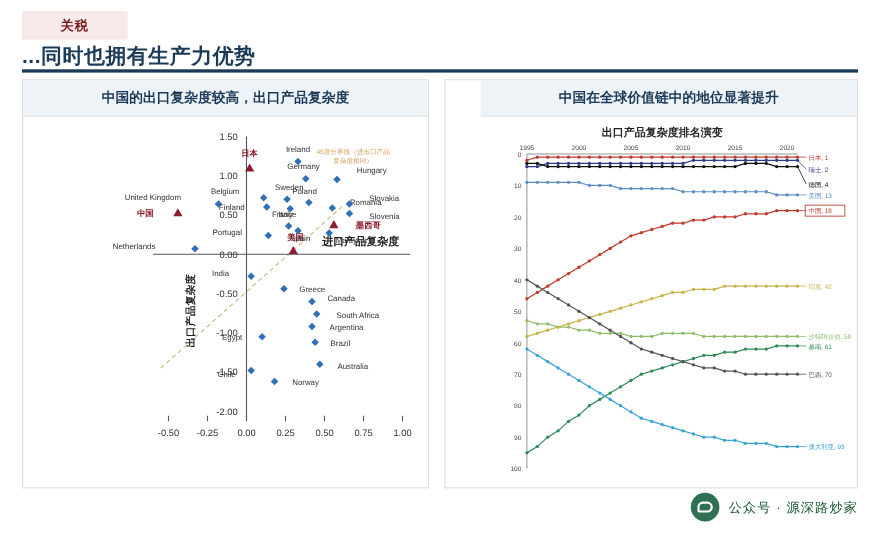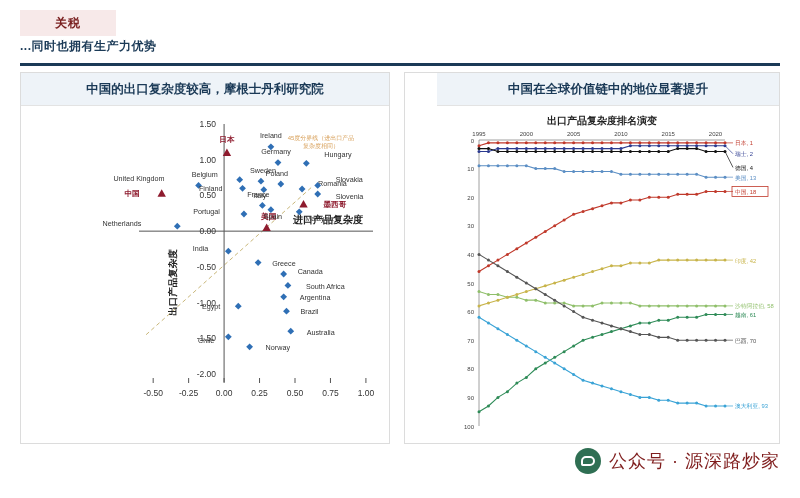--- a/index.html
+++ b/index.html
@@ -38,21 +38,21 @@
     font-size: 12px;
     color: #7a2020;
     font-weight: bold;
     letter-spacing: 1px;
   }
   
   .slide-title {
     position: absolute;
     left: 20px;
     top: 38px;
-    font-size: 12px;
+    font-size: 19px;
     font-weight: bold;
     color: #1b3a57;
     letter-spacing: 0.5px;
   }
   .title-rule {
     position: absolute;
     left: 20px;
     top: 63px;
     width: 760px;
     height: 3px;
@@ -114,40 +114,40 @@
   .wm-logo:before {
     content: "";
     position: absolute;
     left: 6px; top: 8px;
     width: 14px; height: 10px;
     border: 2px solid #ffffff;
     border-radius: 6px 6px 6px 2px;
     box-sizing: border-box;
   }
   .wm-text {
-    font-size: 18px;
-    color: #7f1d1d;
+    font-size: 12px;
+    color: #14532d;
     letter-spacing: 1px;
   }
 </style>
 </head>
 <body>
 
 <div class="slide">
 
   <div class="tag-badge">
     <span>关税</span>
   </div>
 
   <div class="slide-title">...同时也拥有生产力优势</div>
   <div class="title-rule"></div>
 
   <div class="panel panel-left">
     <div class="panel-head">
-      <span>中国的出口复杂度较高，摩根士丹利研究院</span>
+      <span>中国的出口复杂度较高，出口产品复杂度</span>
     </div>
     <div class="panel-body">
       <svg class="chart-svg" id="scatter-svg" width="368" height="338" viewBox="0 0 368 338">
           <line x1="125.09090909090908" y1="228.71428571428572" x2="291.0181818181818" y2="80.85714285714286" stroke="#c9b77a" stroke-width="1" stroke-dasharray="4 3"></line>
           <line x1="118" y1="125.14285714285714" x2="352" y2="125.14285714285714" stroke="#555" stroke-width="1"></line>
           <line x1="203.0909090909091" y1="18" x2="203.0909090909091" y2="276" stroke="#555" stroke-width="1"></line>
           <line x1="132.1818181818182" y1="272" x2="132.1818181818182" y2="277" stroke="#555" stroke-width="1"></line>
           <text x="132.1818181818182" y="290" text-anchor="middle" font-size="8.5" fill="#333">-0.50</text>
           <line x1="167.63636363636363" y1="272" x2="167.63636363636363" y2="277" stroke="#555" stroke-width="1"></line>
           <text x="167.63636363636363" y="290" text-anchor="middle" font-size="8.5" fill="#333">-0.25</text>

